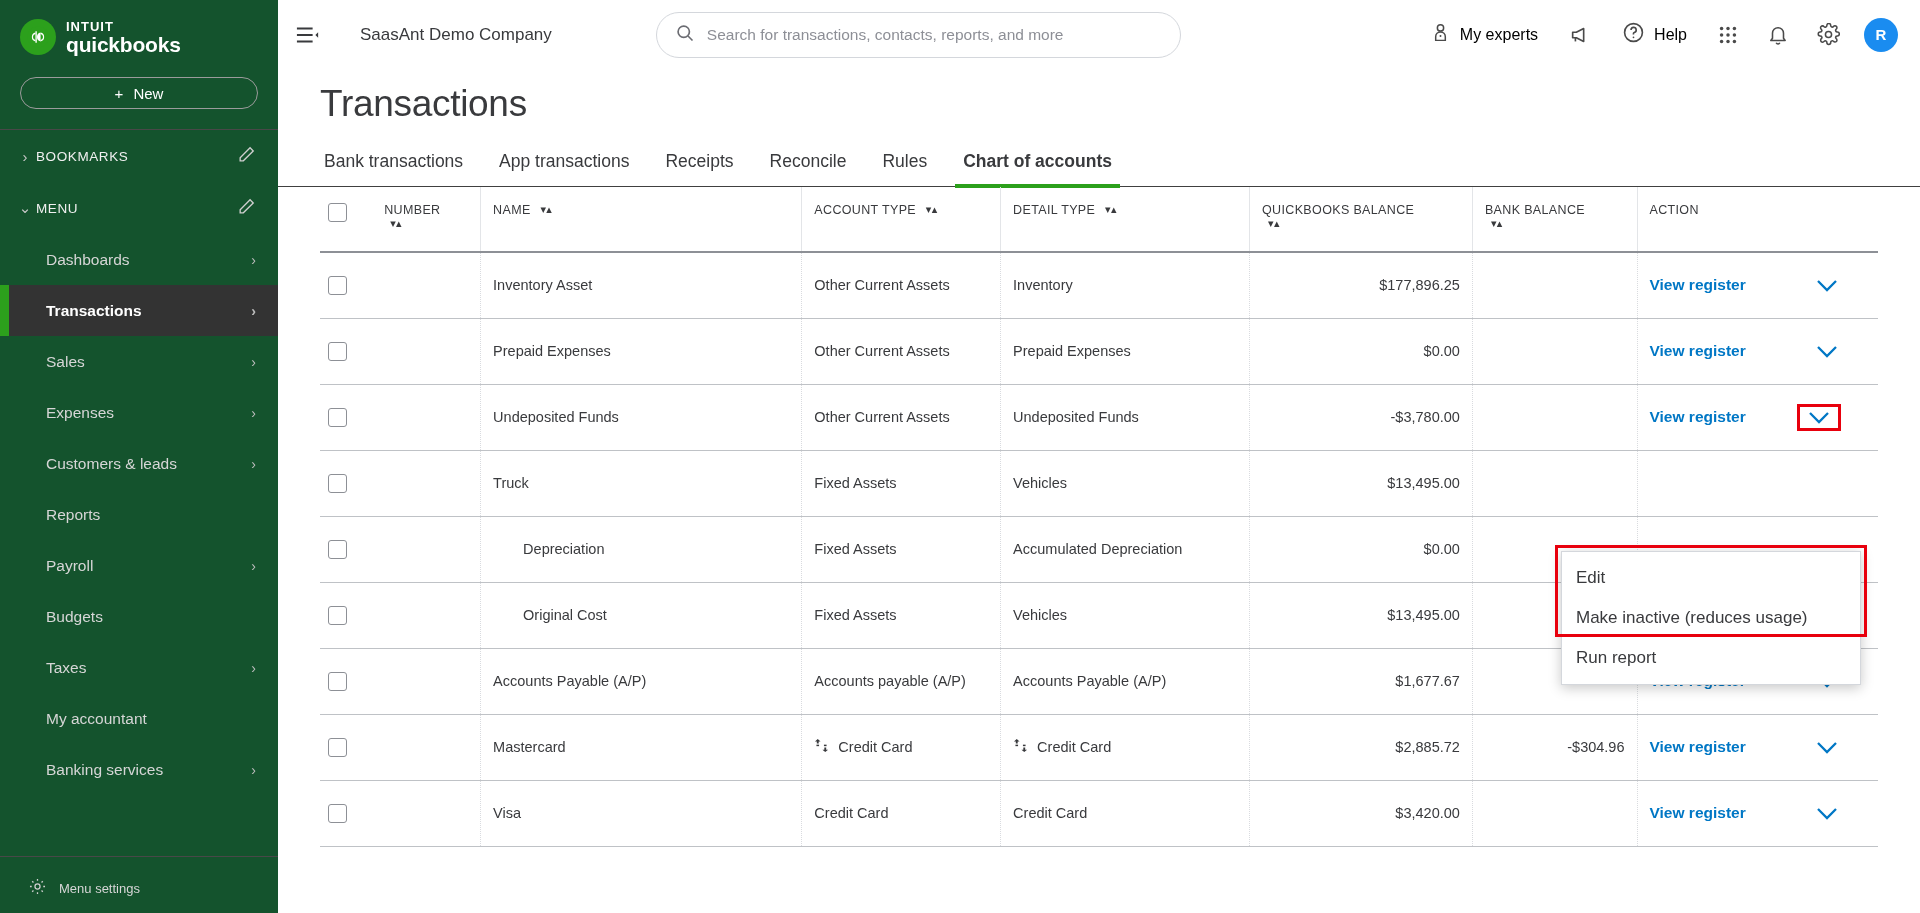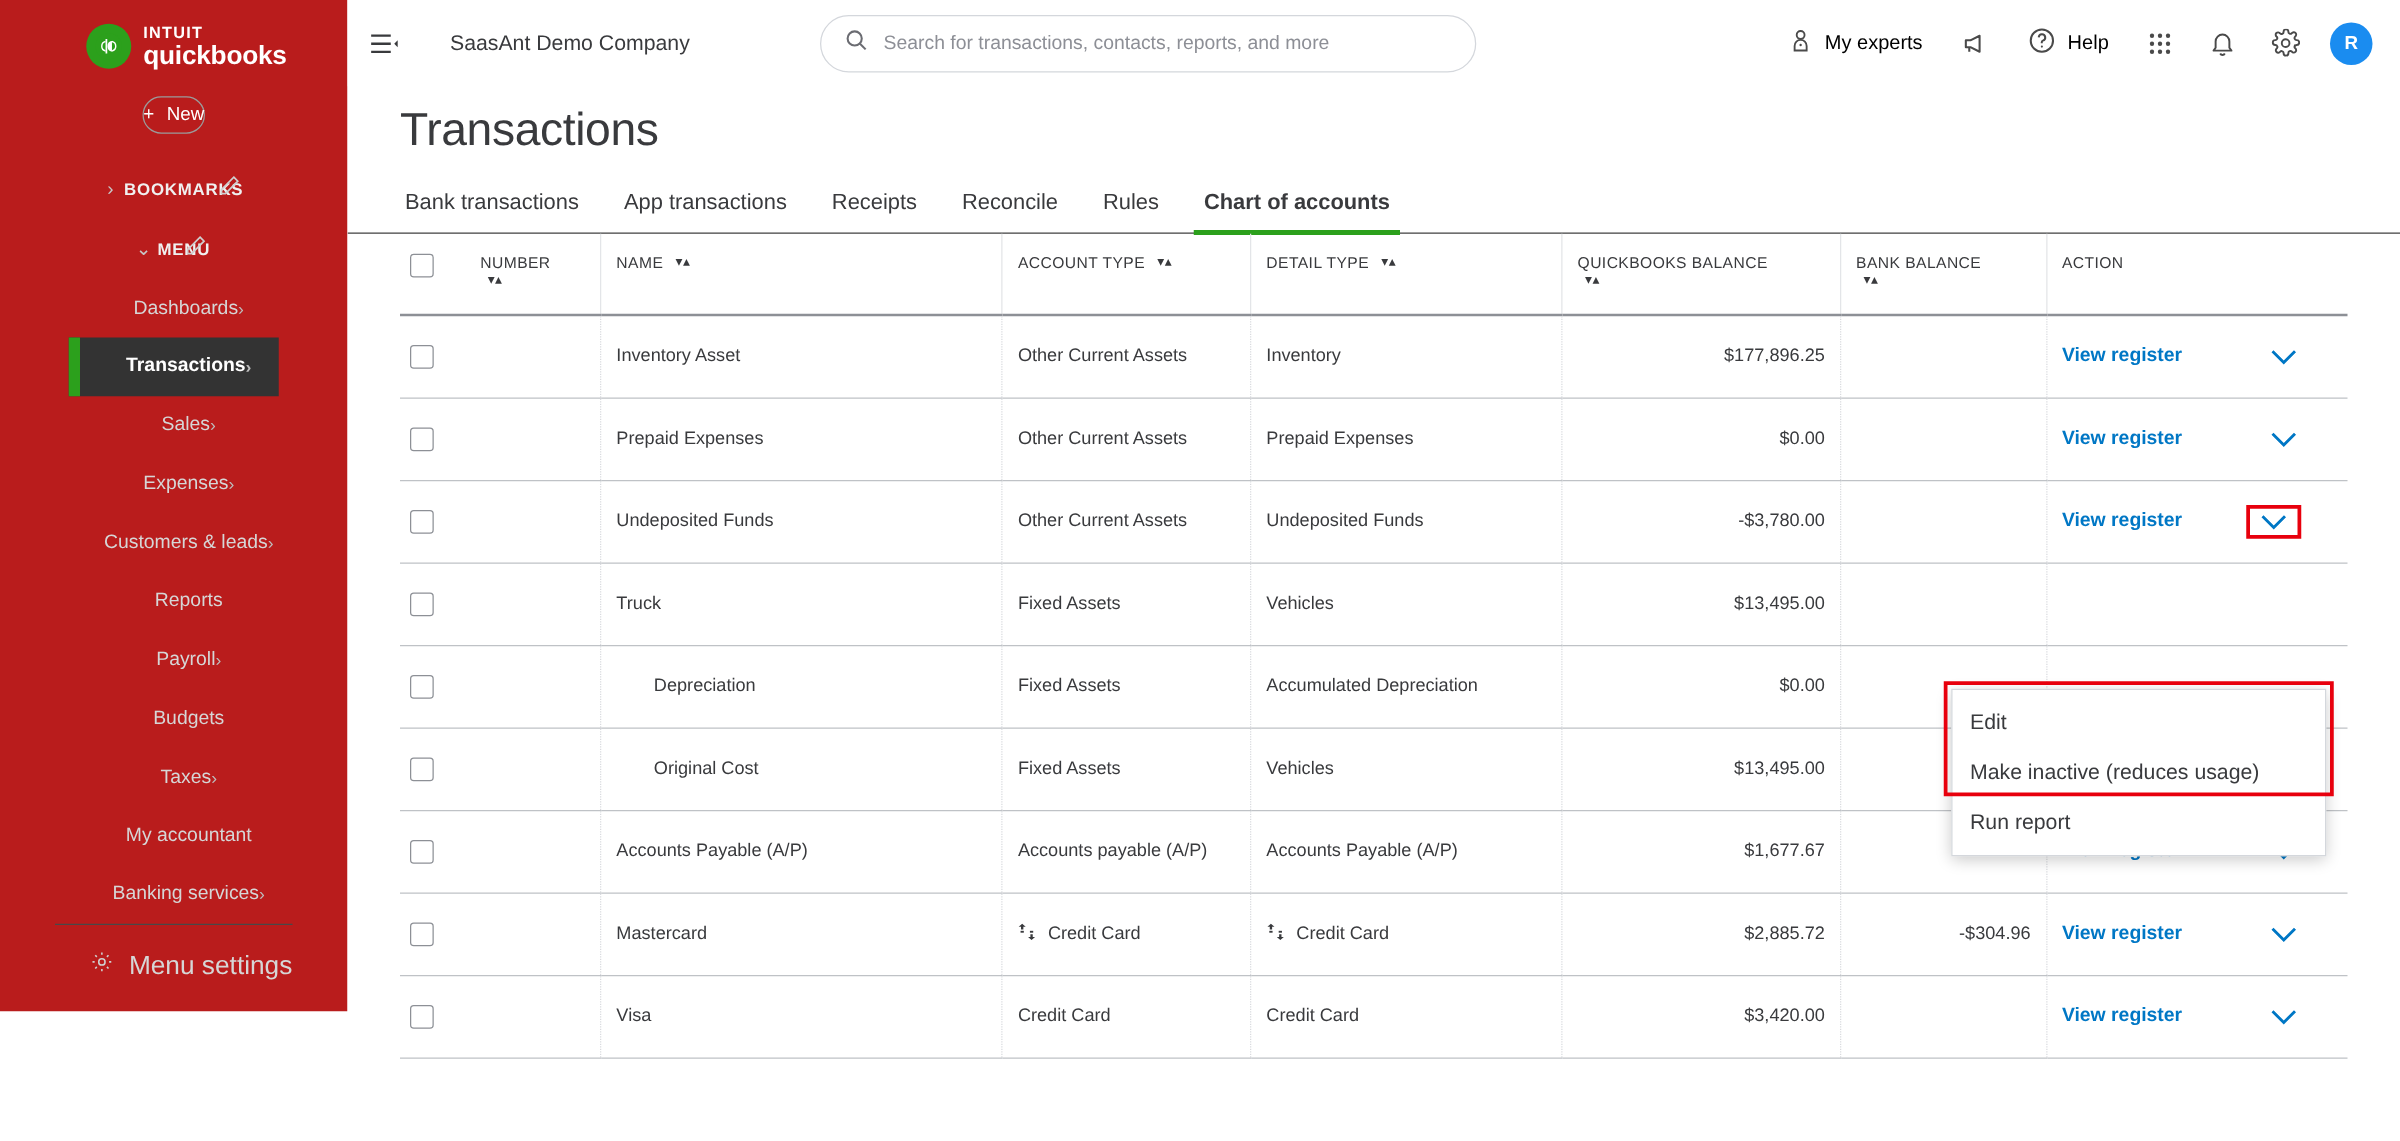--- a/index.html
+++ b/index.html
@@ -6,26 +6,25 @@
   html, body {
     width: 1920px; height: 913px;
     overflow: hidden;
     font-family: "Liberation Sans", sans-serif;
     background: #ffffff;
   }
   .app { display: flex; width: 1920px; height: 913px; }
 
   
   .sidebar {
-    width: 278px; min-width: 278px; height: 809px;
-    background: #b91c1c;
+    width: 278px; min-width: 278px; height: 913px;
+    background: #14532d;
     color: #e6e6e6;
     display: flex; flex-direction: column;
     position: relative;
-    align-items: center;
   }
   .logo-row { display: flex; align-items: center; gap: 10px; padding: 18px 0 14px 20px; }
   .qb-dot { width: 36px; height: 36px; border-radius: 50%; background: #2CA01C;
             display: flex; align-items: center; justify-content: center; flex: none; }
   .qb-dot svg { display: block; }
   .logo-text { line-height: 1.0; }
   .logo-intuit { font-size: 13px; letter-spacing: 1px; font-weight: 700; color: #fff; }
   .logo-qb { font-size: 21px; font-weight: 600; color: #fff; margin-top: 1px; letter-spacing: -0.2px;}
 
   .new-btn {
@@ -36,38 +35,38 @@
     display: flex; align-items: center; justify-content: center; gap: 10px;
     cursor: pointer;
   }
   .sep { height: 1px; background: #484848; margin: 10px 0 0 0; }
 
   .nav-group-head {
     display: flex; align-items: center; height: 52px; padding: 0 20px 0 14px;
     cursor: pointer; position: relative;
   }
   .nav-group-head .caret { width: 22px; color: #c7c7c7; font-size: 15px; display:flex; justify-content:center;}
-  .nav-group-head .gtitle { font-size: 13.5px; font-weight: 700; letter-spacing: .6px; color: #f0f0f0; }
+  .nav-group-head .gtitle { font-size: 13.5px; font-weight: 400; letter-spacing: .6px; color: #f0f0f0; }
   .pencil { position: absolute; right: 22px; color: #cfcfcf; }
 
   .nav-item {
     display: flex; align-items: center; justify-content: space-between;
     height: 51px; padding: 0 22px 0 46px; cursor: pointer; position: relative;
     font-size: 15.5px; color: #d6d6d6;
   }
   .nav-item.active { color: #ffffff; font-weight: 700; background: #333333; }
   .nav-item.active::before {
     content: ""; position: absolute; left: 0; top: 0; bottom: 0; width: 9px; background: #2CA01C;
   }
   .chev { color: #bdbdbd; font-size: 14px; line-height: 1; }
 
   .menu-settings {
     margin-top: auto; border-top: 1px solid #484848;
     display: flex; align-items: center; gap: 12px;
-    padding: 20px 0 24px 28px; font-size: 21px; color: #d6d6d6; cursor: pointer;
+    padding: 20px 0 14px 28px; font-size: 13px; color: #d6d6d6; cursor: pointer;
   }
 
   
   .main { flex: 1; height: 913px; background: #fff; position: relative; overflow: hidden; }
 
   .topbar {
     height: 69px; display: flex; align-items: center; padding: 0 22px 0 18px;
     background: #fff; gap: 12px;
   }
   .hamburger { display: flex; align-items: center; gap: 2px; cursor: pointer; color: #393a3d; }

